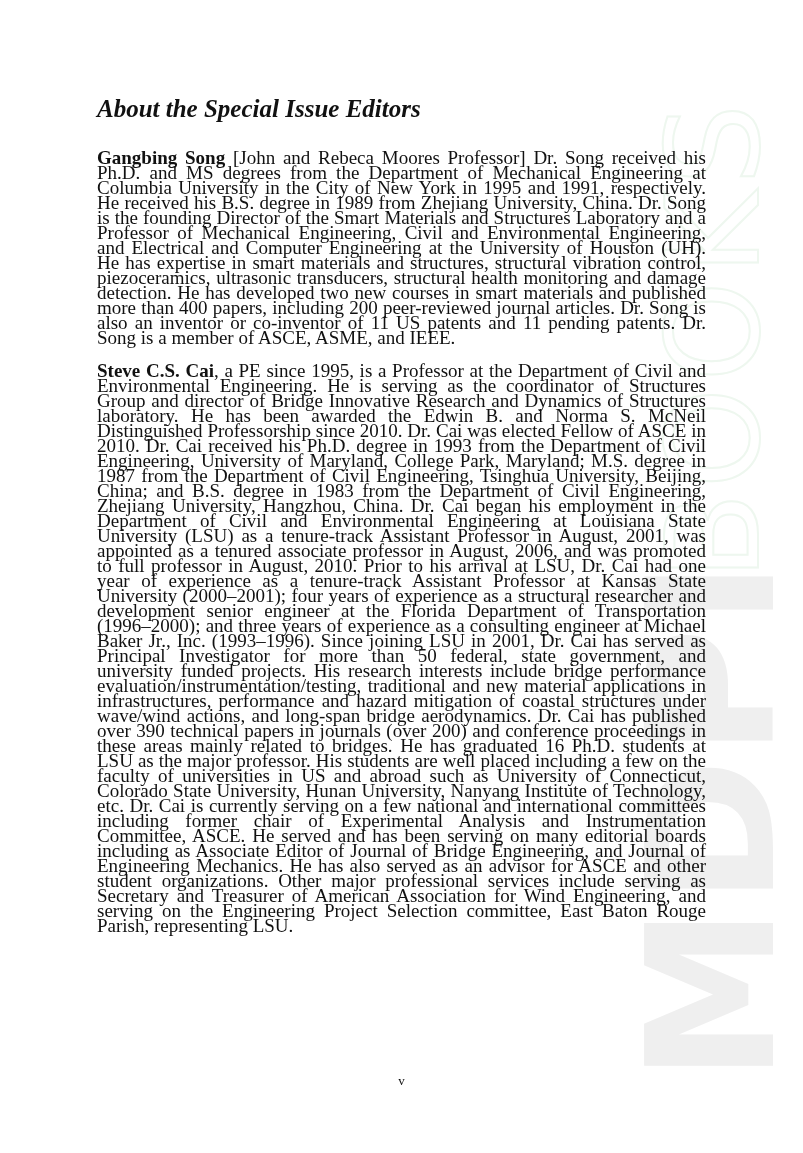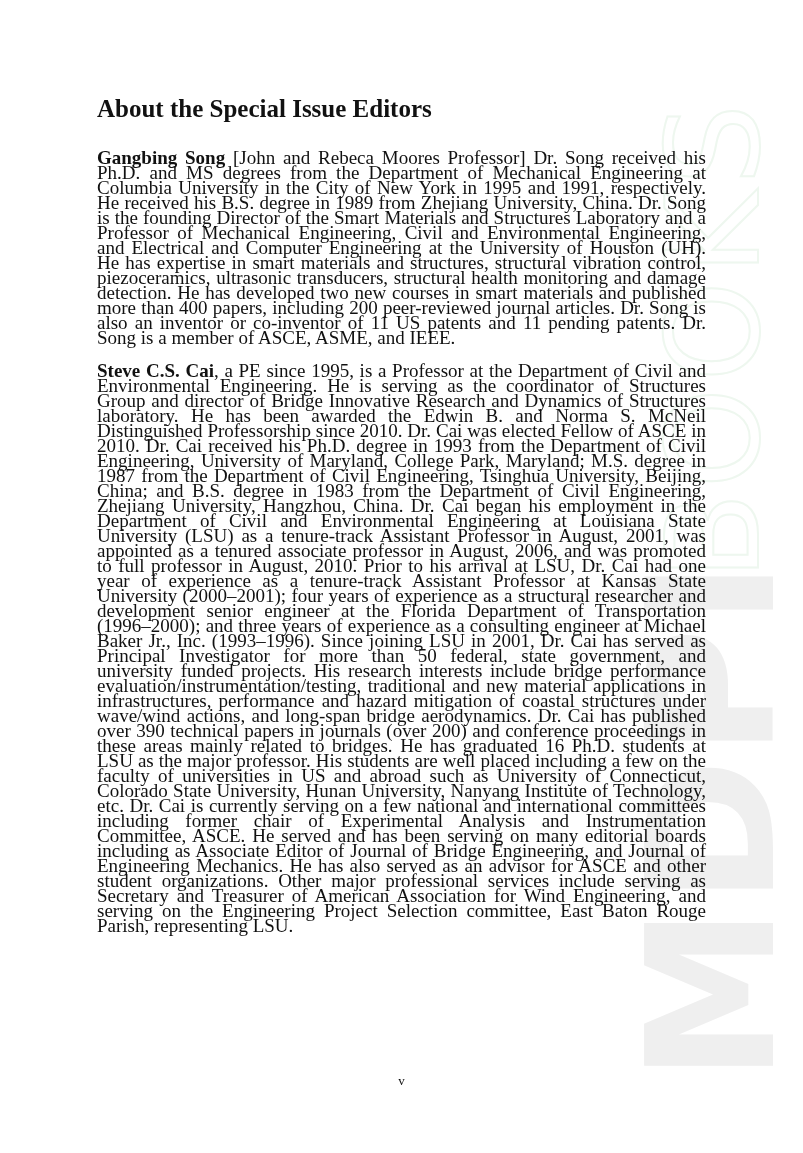--- a/index.html
+++ b/index.html
@@ -17,21 +17,21 @@
   .wm-books {
     position: absolute; left: 650px; top: 580px;
     transform-origin: 0 0; transform: rotate(-90deg);
     font-family: "DejaVu Sans", sans-serif; font-weight: normal;
     font-size: 128px; line-height: 1; color: transparent;
     -webkit-text-stroke: 2px #eef7ef; letter-spacing: 6px; white-space: nowrap;
   }
   .page { position: absolute; left: 97px; top: 92px; width: 609px; z-index: 1; }
   h1 {
     margin: 0 0 24px 0; font-family: "Liberation Serif", "DejaVu Serif", serif;
-    font-weight: bold; font-size: 25px; line-height: 34px; color: #111;
+    font-weight: bold; font-size: 25px; line-height: 34px; color: #111; font-style: italic;
   }
   p.bio {
     margin: 0 0 18px 0; font-size: 19px; line-height: 15px; text-align: justify;
     hyphens: none;
     font-family: Liberation Serif, serif;
   }
   p.bio b { font-weight: bold; }
   .page-number {
     position: absolute; left: 0; width: 803px; top: 1073px; text-align: center;
     font-size: 13px; z-index: 1;

